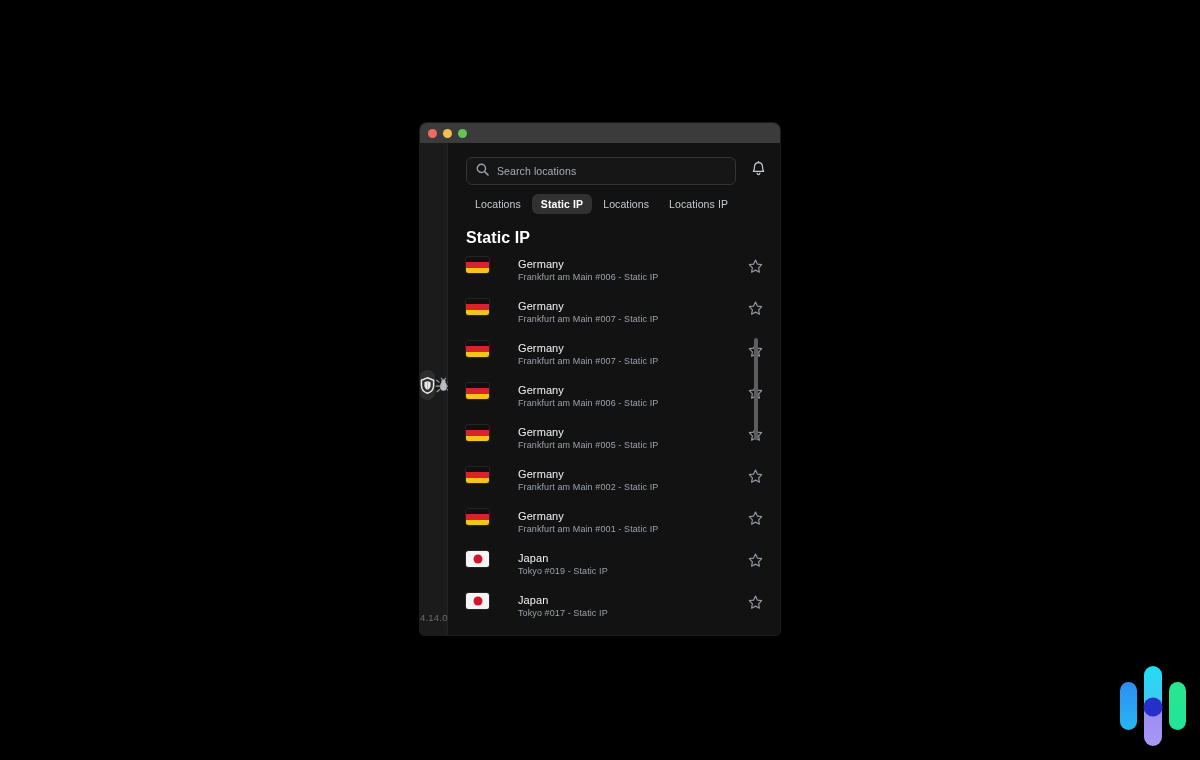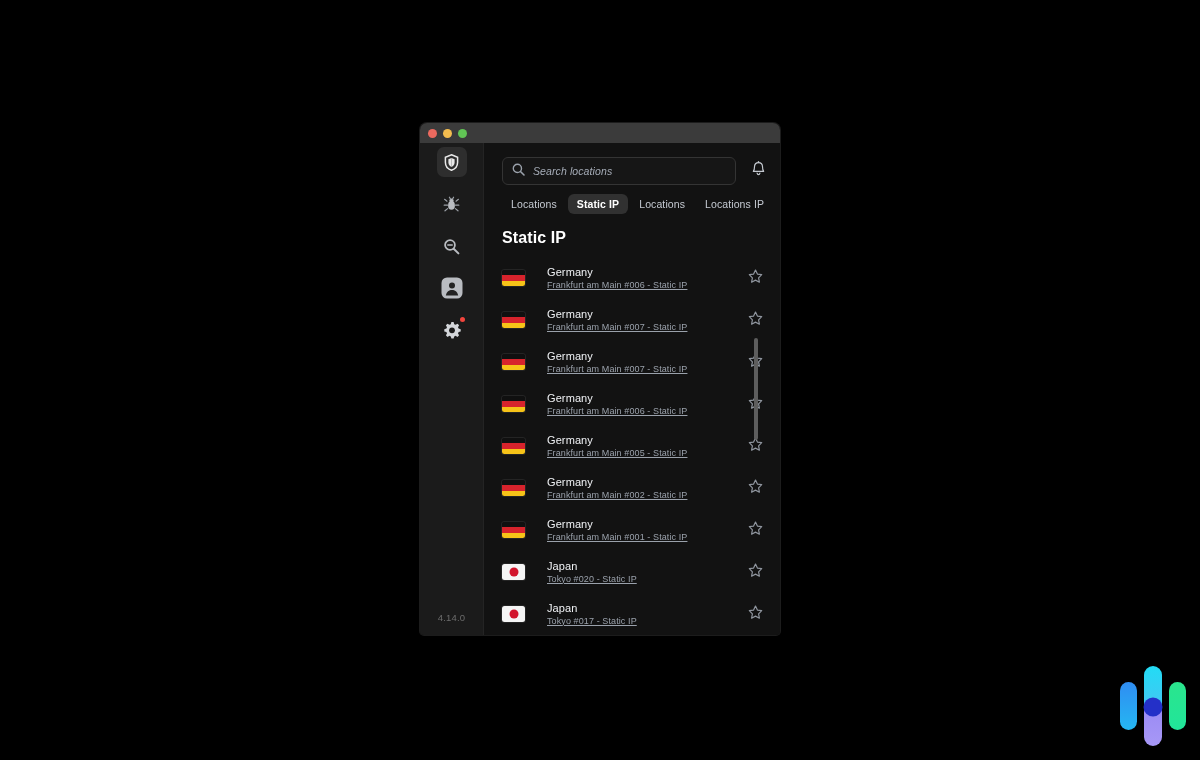--- a/index.html
+++ b/index.html
@@ -34,24 +34,24 @@
   .tl { width: 9px; height: 9px; border-radius: 50%; display: block; }
   .tl.close { background: #ec6a5f; }
   .tl.min   { background: #f4bd4f; }
   .tl.max   { background: #61c455; }
 
   
   .body { position: absolute; left: 0; top: 20px; width: 100%; height: 492px; display: flex; }
 
   
   .sidebar {
-    width: 64px; height: 100%;
+    width: 28px; height: 100%;
     background: #1b1b1b;
     border-right: 1px solid #242424;
-    display: flex; flex-direction: column; align-items: center;
+    display: flex; flex-direction: row; align-items: center;
     padding-top: 4px;
     position: relative;
   }
   .nav-item {
     width: 30px; height: 30px;
     margin-bottom: 12px;
     border-radius: 7px;
     display: flex; align-items: center; justify-content: center;
     position: relative;
   }
@@ -85,21 +85,21 @@
   }
   .search-box {
     flex: 1; height: 28px;
     background: #161616;
     border: 1px solid #343434;
     border-radius: 6px;
     display: flex; align-items: center;
     padding: 0 9px; gap: 8px;
   }
   .search-placeholder {
-    font-size: 10.5px; color: #a6adb8; letter-spacing: .1px; font-style: italic;
+    font-size: 10.5px; color: #a6adb8; letter-spacing: .1px;
   }
   .bell-btn { width: 20px; height: 22px; display: flex; align-items: center; justify-content: center; }
 
   
   .tabs {
     display: flex; align-items: center;
     padding: 9px 0 7px 18px;
     gap: 2px;
   }
   .tab {
@@ -111,24 +111,24 @@
   }
   .tab.active { background: #313131; color: #ffffff; font-weight: bold; }
 
   
   .list-wrap { flex: 1; position: relative; overflow: hidden; }
   .section-title {
     font-size: 16px; color: #ffffff; font-weight: bold;
     padding: 8px 0 10px 18px; letter-spacing: .1px;
   }
   .loc-row {
-    display: flex; align-items: center;
+    display: flex; align-items: flex-start;
     height: 42px;
     padding: 0 14px 0 18px;
-    gap: 22px;
+    gap: 29px;
   }
   .flag {
     width: 23px; height: 16px; border-radius: 2.5px;
     overflow: hidden; flex: 0 0 auto;
     box-shadow: 0 0 0 1px rgba(255,255,255,.08);
     position: relative;
   }
   .flag .s { position: absolute; left: 0; width: 100%; }
   .flag-de .s1 { top: 0;      height: 33.34%; background: #101010; }
   .flag-de .s2 { top: 33.34%; height: 33.33%; background: #d7232c; }
@@ -138,21 +138,21 @@
     position: absolute; left: 50%; top: 50%;
     transform: translate(-50%,-50%);
     width: 9px; height: 9px; border-radius: 50%;
     background: #d2142c;
   }
   .loc-text { flex: 1; min-width: 0; }
   .loc-country {
     font-size: 11px; color: #f0f2f5; line-height: 14px; letter-spacing: .1px;
   }
   .loc-sub {
-    font-size: 9px; color: #9aa1ab; line-height: 13px; letter-spacing: .1px; text-decoration: underline;
+    font-size: 9px; color: #9aa1ab; line-height: 13px; letter-spacing: .1px;
   }
   .star-btn { width: 22px; height: 22px; display: flex; align-items: center; justify-content: center; flex: 0 0 auto; }
 
   
   .scrollbar-track {
     position: absolute; right: 11px; top: 8px;
     width: 4px; height: 260px;
     background: transparent;
   }
   .scrollbar-thumb {
@@ -382,21 +382,21 @@
                       <path d="M7.5 1.1 L9.4 5.1 L13.7 5.7 L10.6 8.8 L11.4 13.2 L7.5 11.1 L3.6 13.2 L4.4 8.8 L1.3 5.7 L5.6 5.1 Z" fill="none" stroke="#8f959e" stroke-width="1.2" stroke-linejoin="round"></path>
                     </svg></span>
                 </div>
               </div>
               <div class="loc-row">
                 <div class="flag flag-jp">
                   <span class="dot"></span>
                 </div>
                 <div class="loc-text">
                   <div class="loc-country">Japan</div>
-                  <div class="loc-sub">Tokyo #020 - Static IP</div>
+                  <div class="loc-sub">Tokyo #019 - Static IP</div>
                 </div>
                 <div class="star-btn">
                   <span><svg width="15" height="15" viewBox="0 0 15 15">
                       <path d="M7.5 1.1 L9.4 5.1 L13.7 5.7 L10.6 8.8 L11.4 13.2 L7.5 11.1 L3.6 13.2 L4.4 8.8 L1.3 5.7 L5.6 5.1 Z" fill="none" stroke="#8f959e" stroke-width="1.2" stroke-linejoin="round"></path>
                     </svg></span>
                 </div>
               </div>
               <div class="loc-row">
                 <div class="flag flag-jp">
                   <span class="dot"></span>

